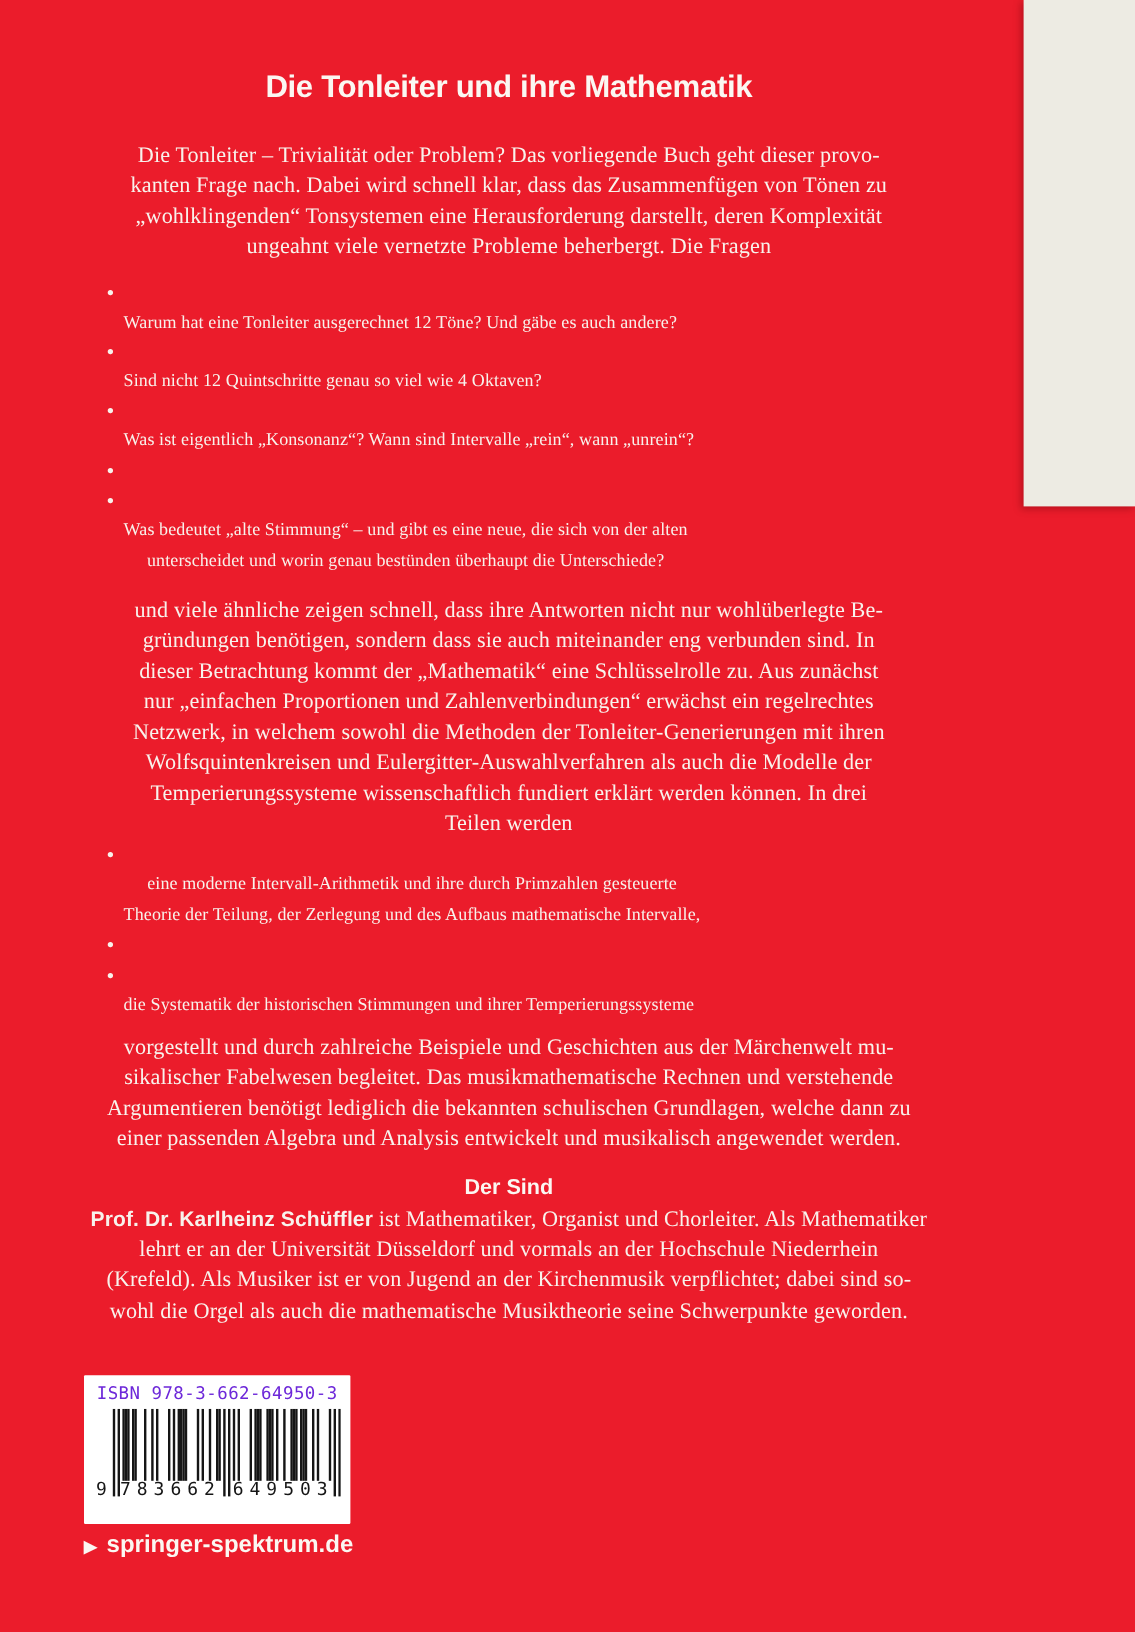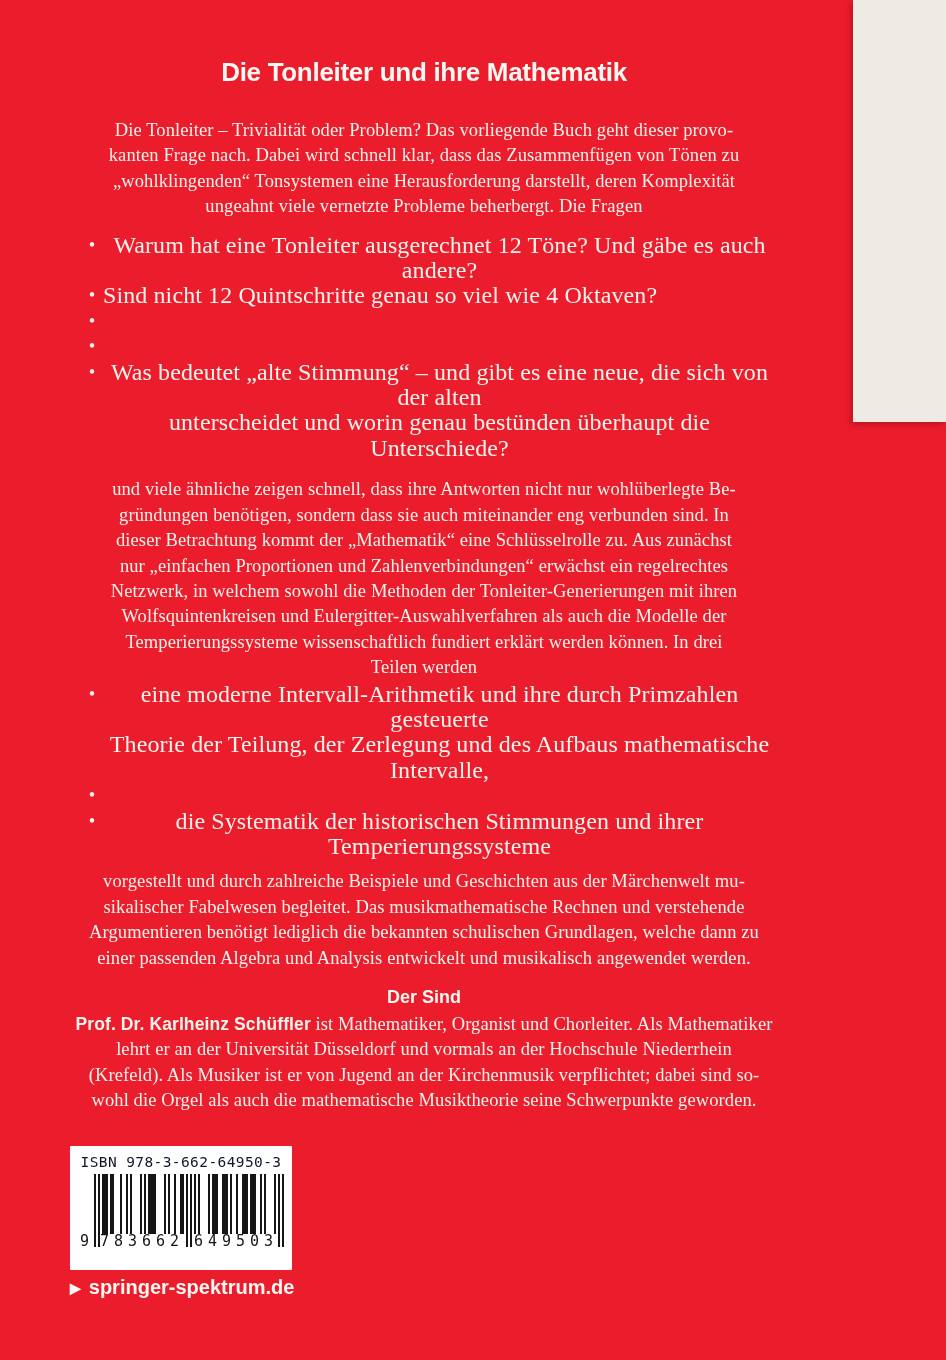--- a/index.html
+++ b/index.html
@@ -30,41 +30,41 @@
   .bullets{
     list-style:none;margin:0 0 16px 0;padding:0;
   }
   .bullets li{
     display:flex;align-items:flex-start;padding-left:9px;
   }
   .bullets .dot{
     width:22px;flex:0 0 22px;font-size:18.5px;line-height:25.4px;
   }
   .bullets .btext{
-    font-size:24px;line-height:25.4px;white-space:pre-line;letter-spacing:0.1px;
+    font-size:15px;line-height:25.4px;white-space:pre-line;letter-spacing:0.1px;margin-top:24px;
   }
   .mb-mid{margin-bottom:1px;}
   .mb-close{margin-bottom:14px;}
   .author-heading{
     font-family:"Liberation Sans", sans-serif;font-weight:bold;
     font-size:18px;line-height:24px;margin:0 0 3px 0;color:#fbf7f2;
   }
   .author-para{
     font-size:18.5px;line-height:25.4px;margin:0;white-space:pre-line;letter-spacing:0.1px;
   }
   .author-name{
     font-family:"Liberation Sans", sans-serif;font-weight:bold;font-size:17.5px;
   }
   .barcode-box{
     position:absolute;left:70px;top:1146px;width:222px;height:124px;
     background:#ffffff;border-radius:1px;
   }
   .isbn-line{
     font-family:"DejaVu Sans Mono", monospace;
-    font-size:14.5px;color:#0f172a;text-align:center;
+    font-size:14.5px;color:#6d28d9;text-align:center;
     padding-top:8px;letter-spacing:0.4px;white-space:nowrap;
   }
   .barcode-svg{position:absolute;left:8px;top:28px;}
   .springer-line{
     position:absolute;left:70px;top:1276px;
     font-family:"Liberation Sans", sans-serif;font-weight:bold;
     font-size:20px;color:#fbf7f2;display:flex;align-items:center;gap:8px;
   }
   .springer-line .arrow{font-size:14px;line-height:20px;}
 </style>
@@ -88,20 +88,21 @@
         <span class="btext">Warum hat eine Tonleiter ausgerechnet 12 Töne? Und gäbe es auch andere?</span>
       </li>
 
       <li>
         <span class="dot">•</span>
         <span class="btext">Sind nicht 12 Quintschritte genau so viel wie 4 Oktaven?</span>
       </li>
 
       <li>
         <span class="dot">•</span>
+        <span class="btext">Was ist eigentlich „Konsonanz“? Wann sind Intervalle „rein“, wann „unrein“?</span>
       </li>
 
       <li>
         <span class="dot">•</span>
       </li>
 
       <li>
         <span class="dot">•</span>
         <span class="btext">Was bedeutet „alte Stimmung“ – und gibt es eine neue, die sich von der alten
 unterscheidet und worin genau bestünden überhaupt die Unterschiede?</span>

